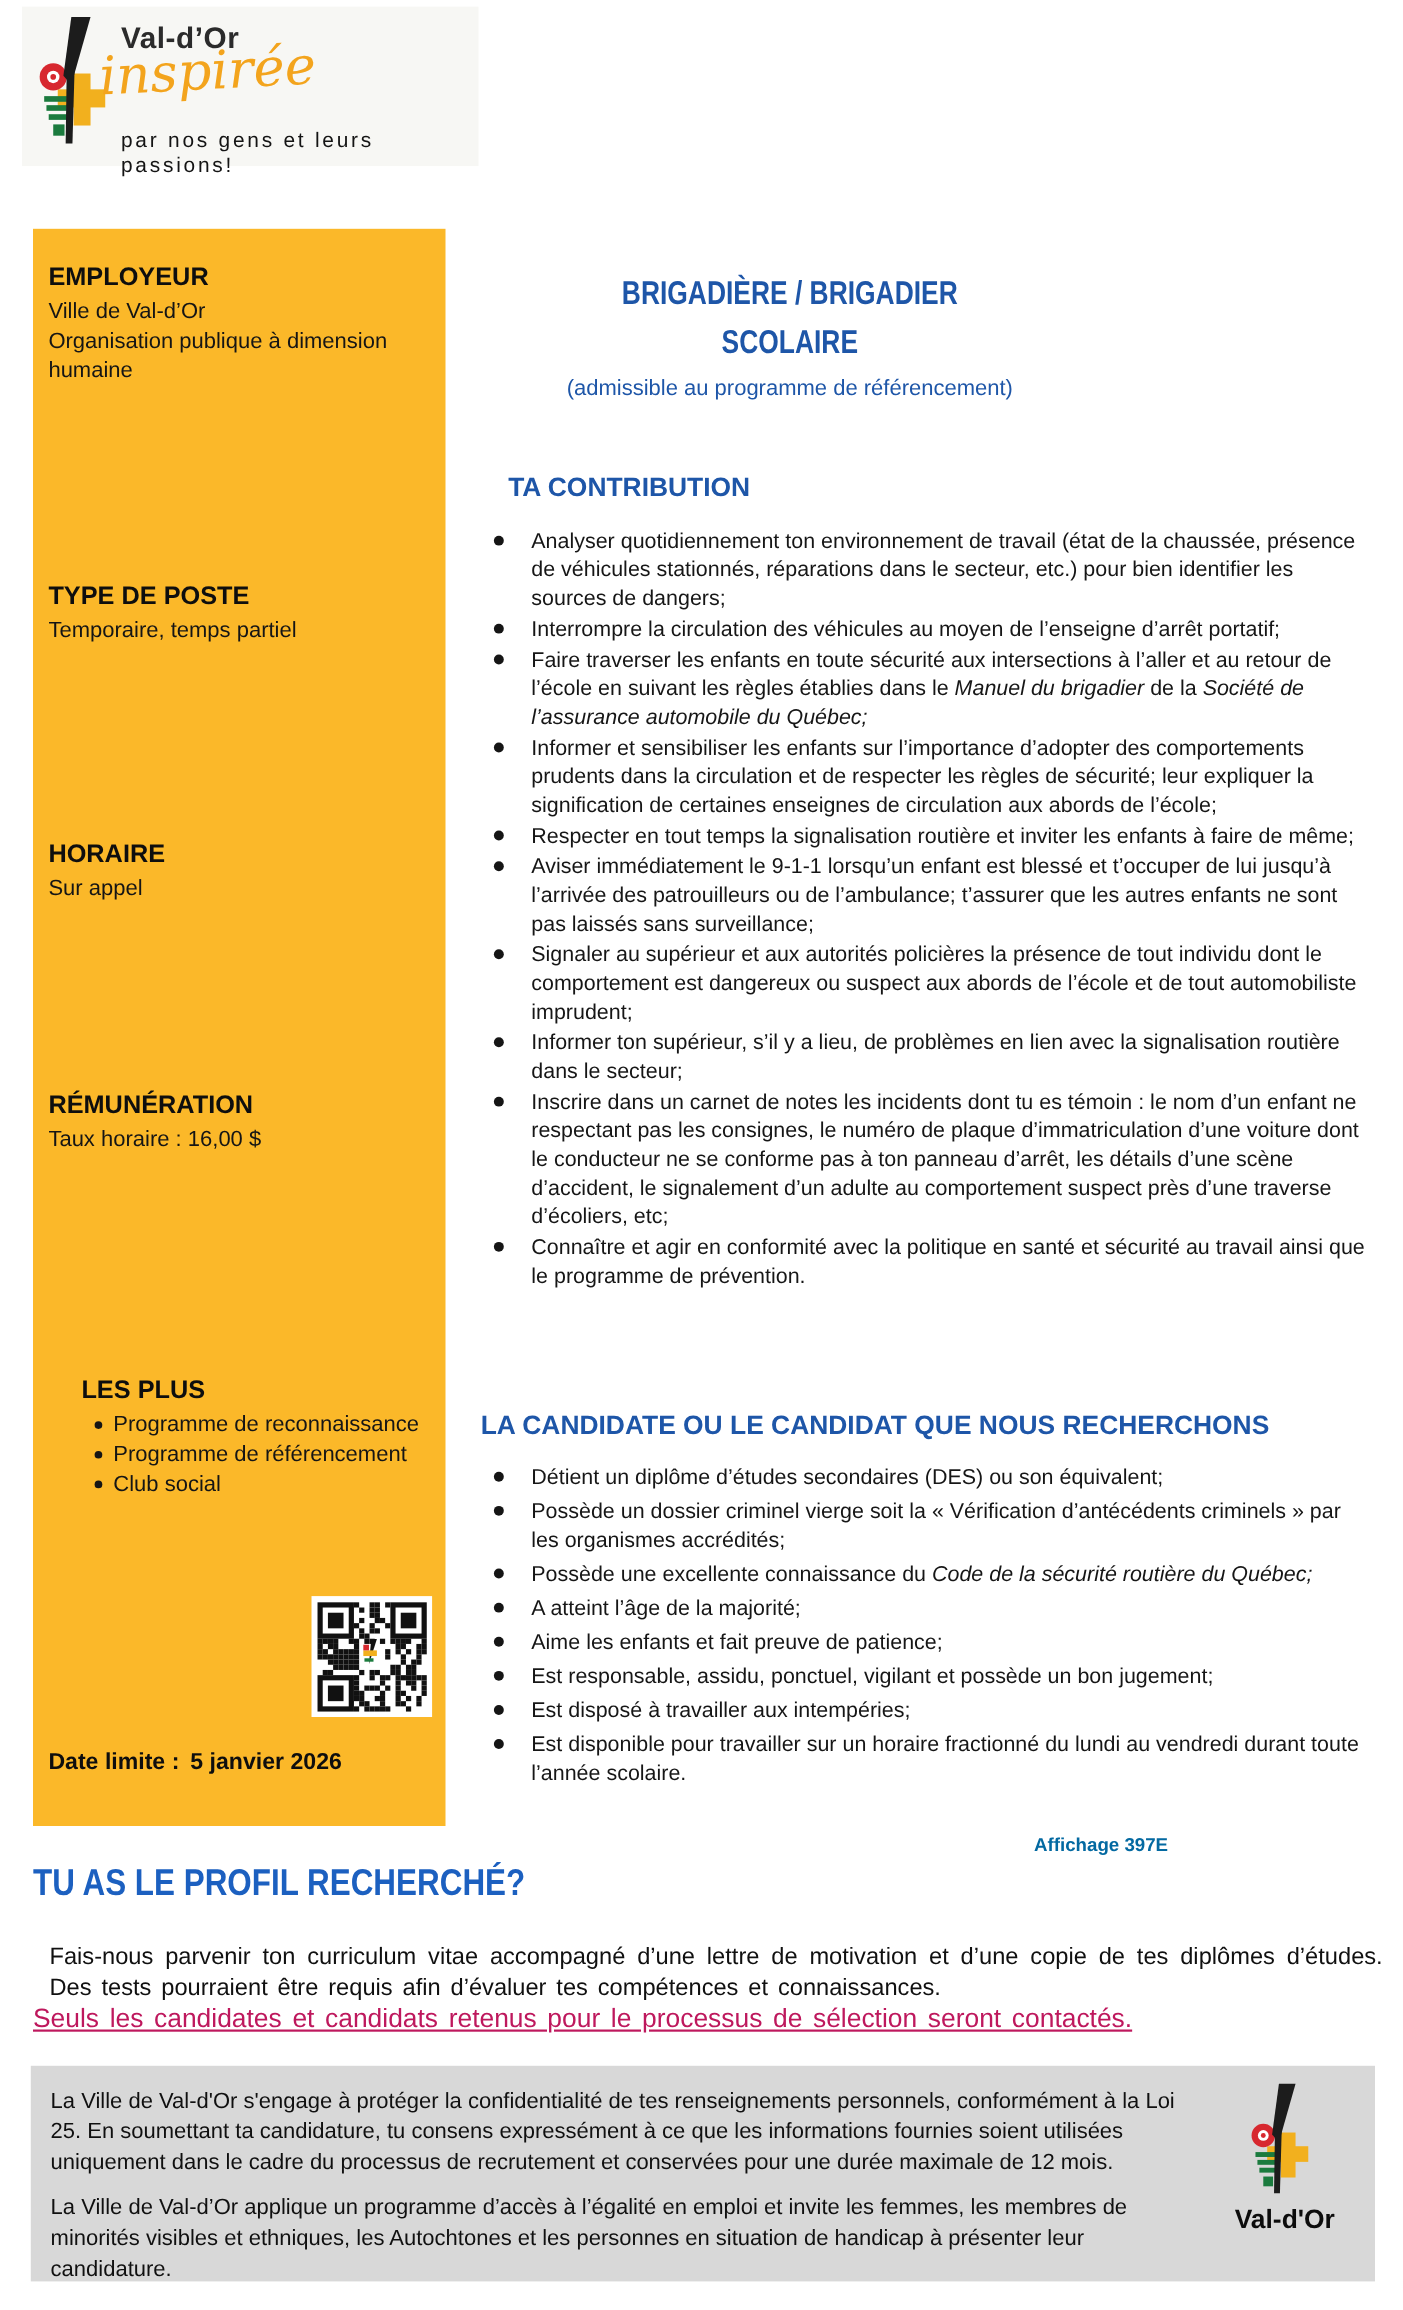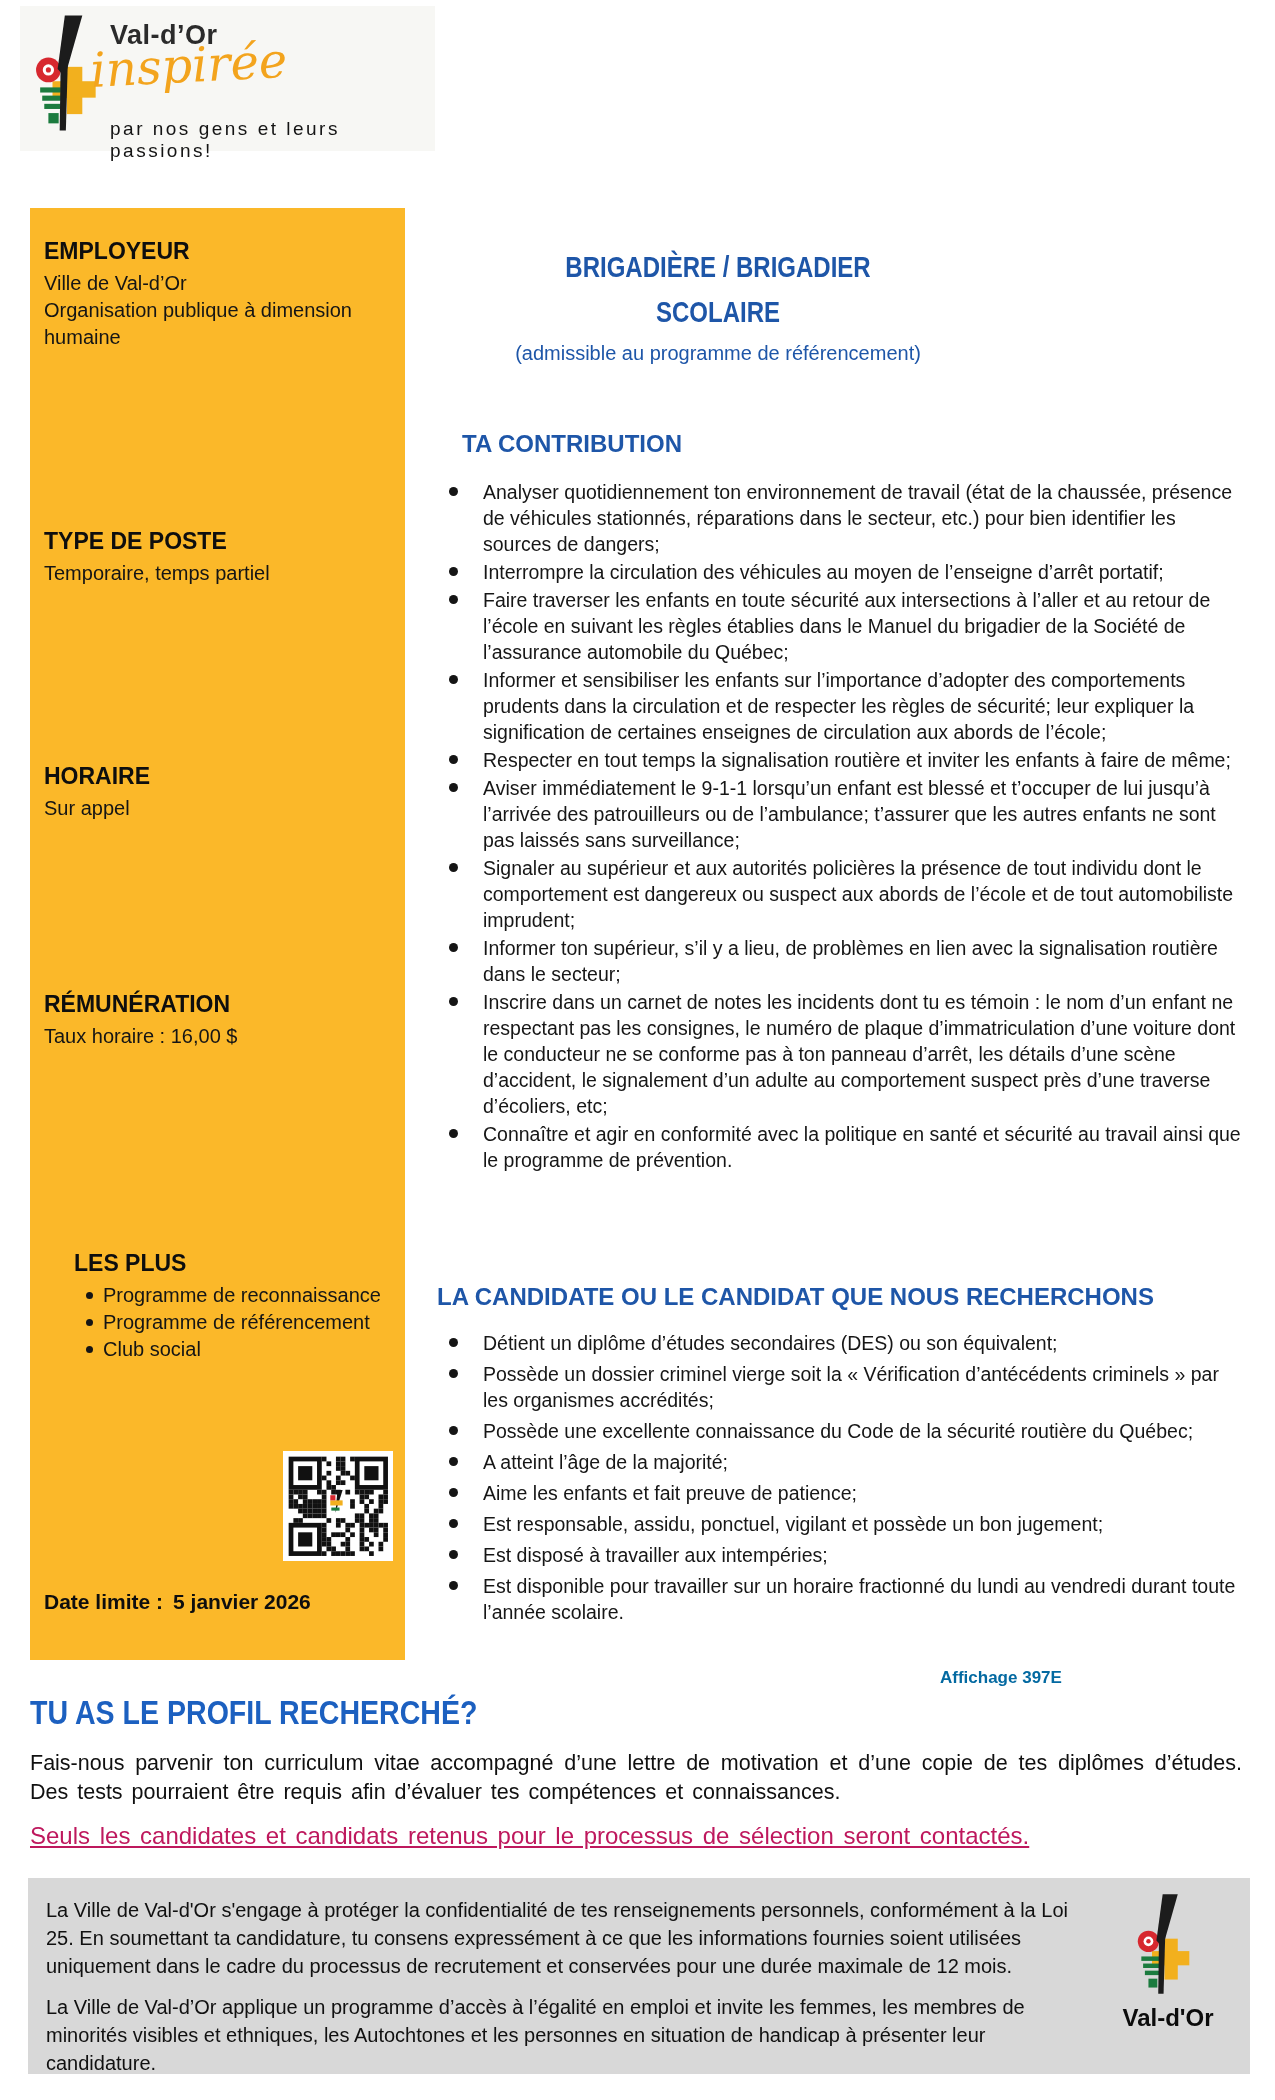--- a/index.html
+++ b/index.html
@@ -39,25 +39,25 @@
   .h-blue{position:absolute;margin:0;color:var(--blue);font-weight:bold;font-size:24px;}
   .h-contrib{left:462px;top:430px;}
   .h-cand{left:437px;top:1283px;width:810px;}
   .blist{position:absolute;}
   .contrib{left:437px;top:479px;width:808px;}
   .cand{left:437px;top:1330px;width:808px;}
   .blist .li{display:flex;margin-bottom:2px;}
   .cand .li{margin-bottom:5px;}
   .blist .dot{flex:none;width:9px;height:9px;border-radius:50%;background:#151515;margin:8px 0 0 12px;}
   .blist .txt{margin-left:25px;font-size:19.5px;line-height:26px;color:#161616;}
-  .it{}
+  .it{font-style:italic;}
   
   .affichage{position:absolute;left:940px;top:1668px;width:300px;text-align:left;font-weight:bold;font-size:17px;color:#0369a1;margin:0;}
   .profile{position:absolute;left:30px;top:1693px;margin:0;font-size:34px;font-weight:bold;color:var(--blue-bright);transform:scaleX(.84);transform-origin:left top;white-space:nowrap;}
-  .para{position:absolute;left:30px;top:1749px;width:1212px;margin:0;font-size:21.5px;line-height:29px;word-spacing:3px;text-align:justify;color:#101010;}
+  .para{position:absolute;left:30px;top:1749px;width:1212px;margin:15px;font-size:21.5px;line-height:29px;word-spacing:3px;text-align:justify;color:#101010;}
   .underl{position:absolute;left:30px;top:1822px;margin:0;font-size:24px;word-spacing:3px;text-decoration:underline;color:#be185d;}
   .graybox{position:absolute;left:28px;top:1878px;width:1222px;height:196px;background:var(--gray);box-sizing:border-box;padding:18px 0 0 18px;}
   .legal{width:1035px;margin:0;font-size:20px;line-height:28px;color:#101010;}
   .legal + .legal{margin-top:13px;}
   .fl{position:absolute;right:12px;top:8px;width:140px;text-align:center;color:#0c0c0c;}
   .fl svg{width:64px;height:116px;display:block;margin:0 auto;}
   .fl .fl-name{font-size:24px;font-weight:bold;margin-top:2px;}
   .defs{position:absolute;width:0;height:0;}
 </style>
 </head>

